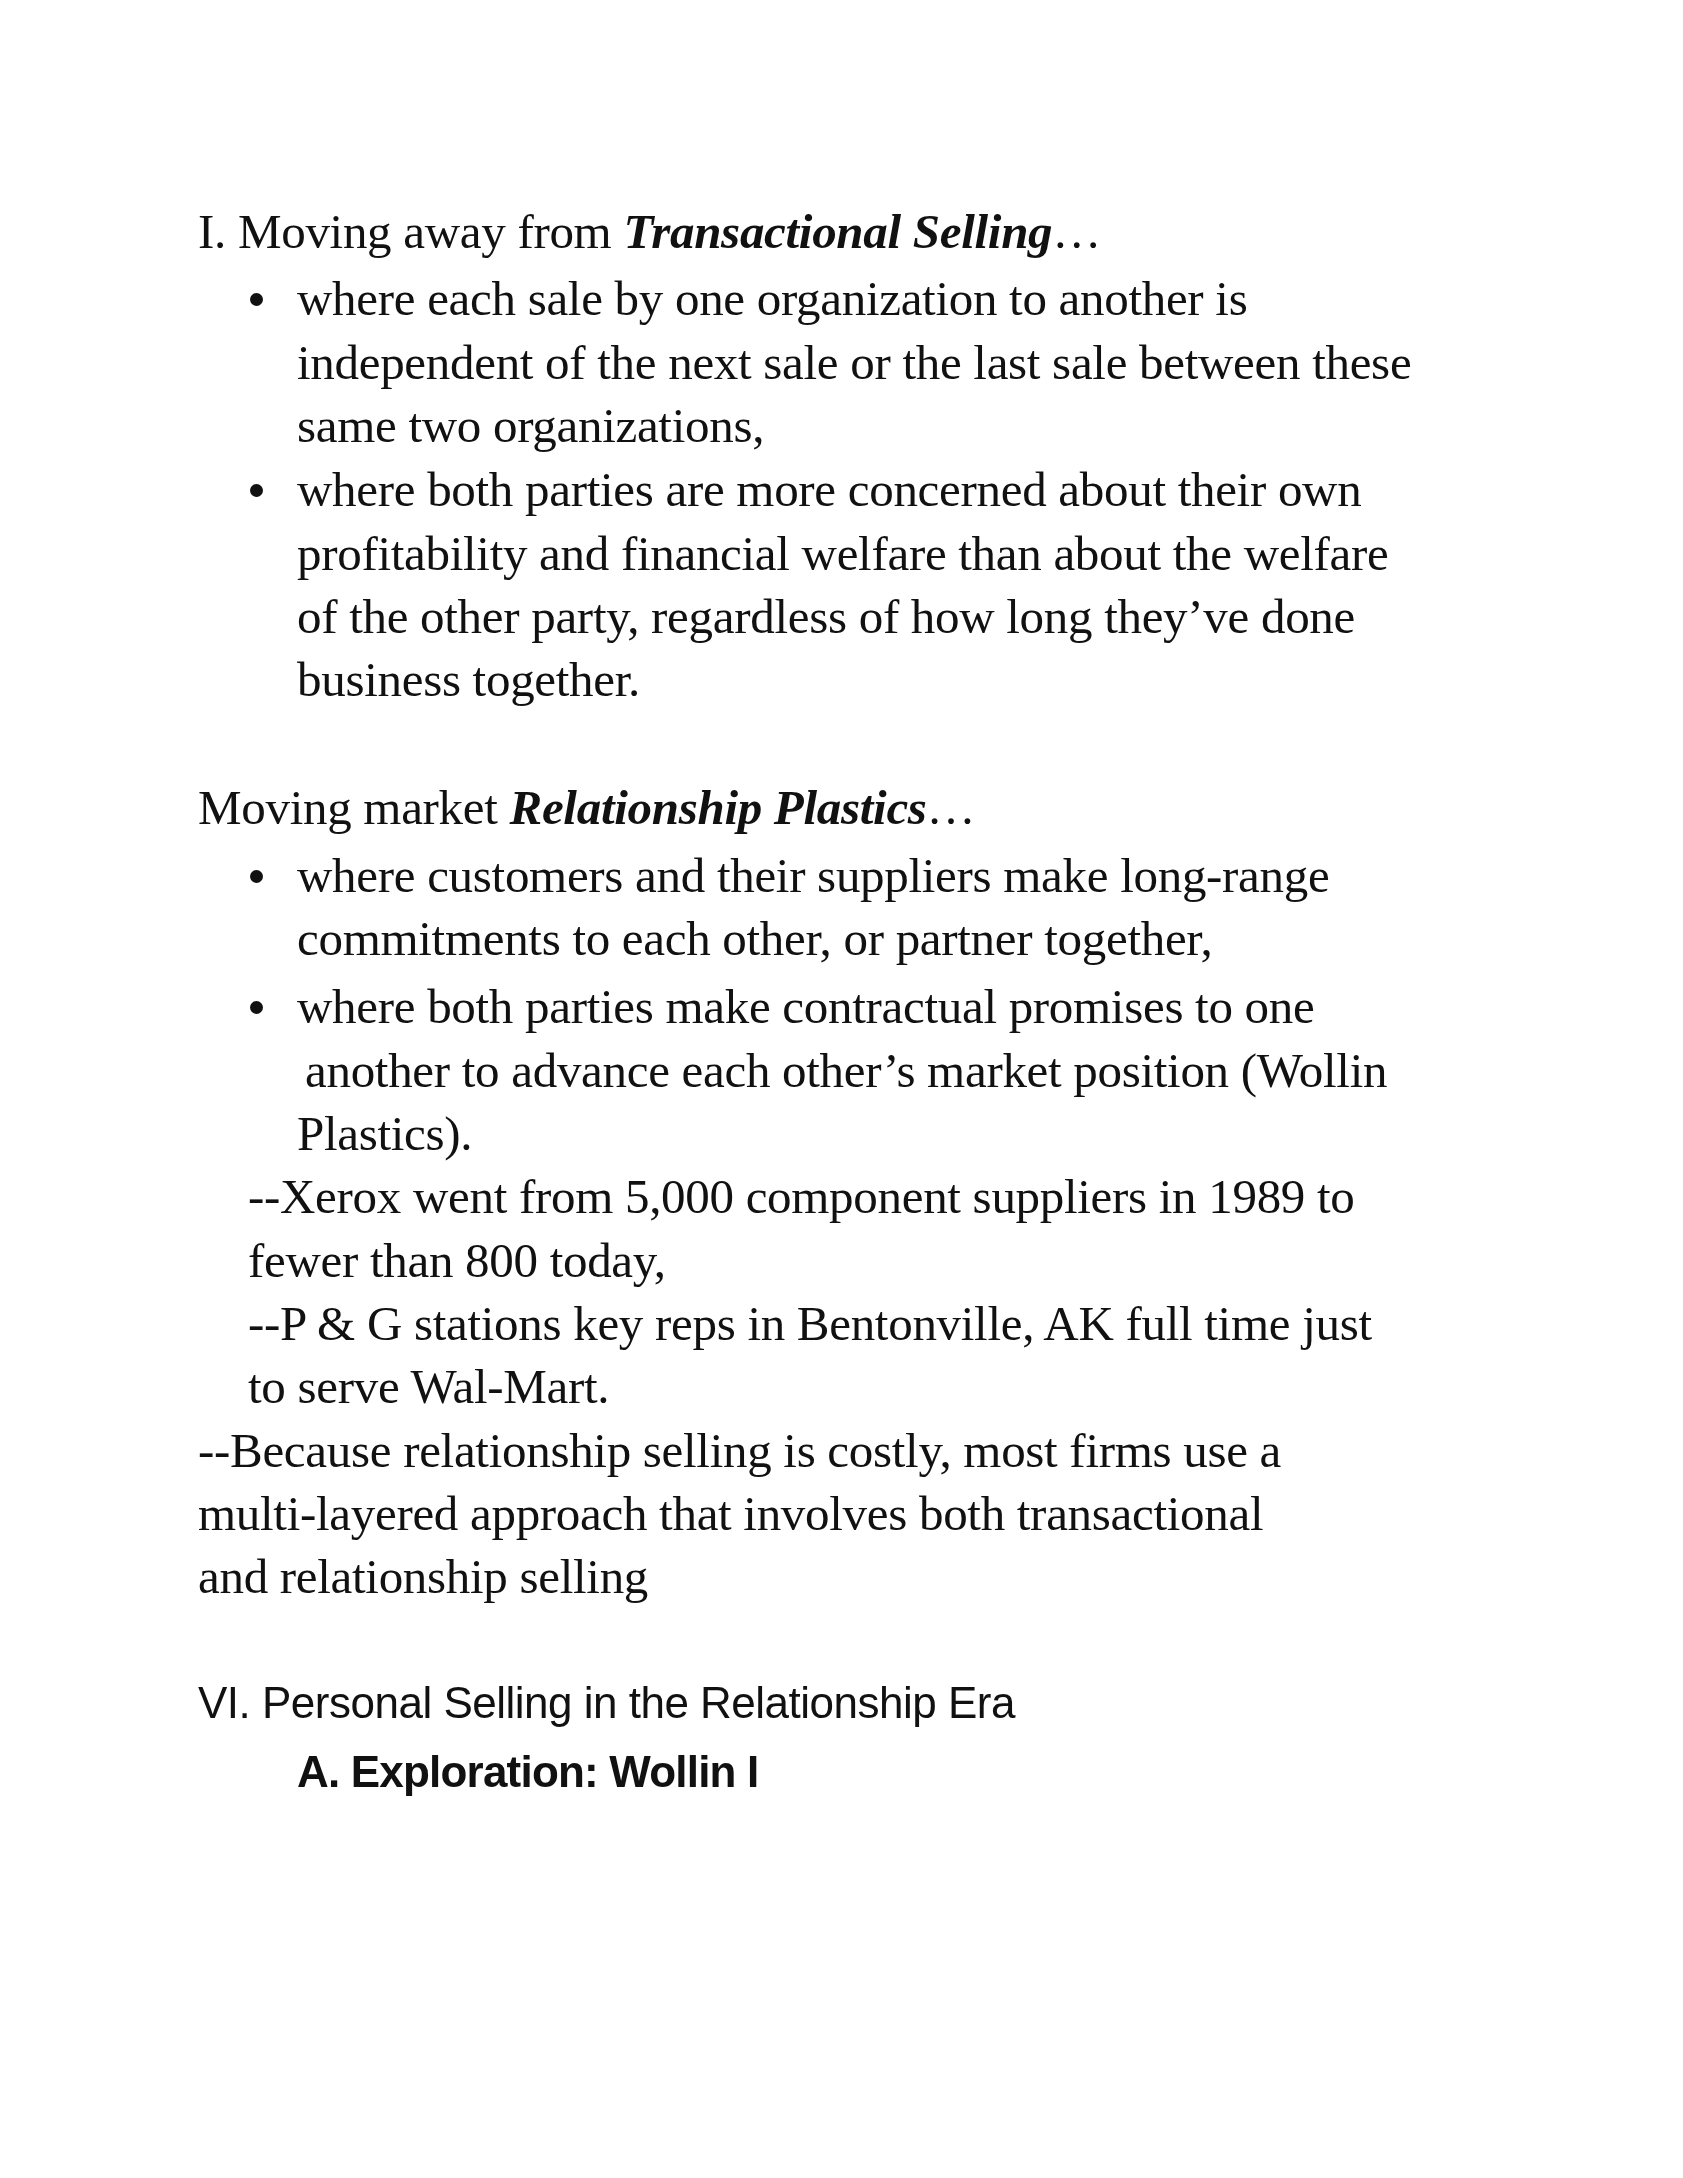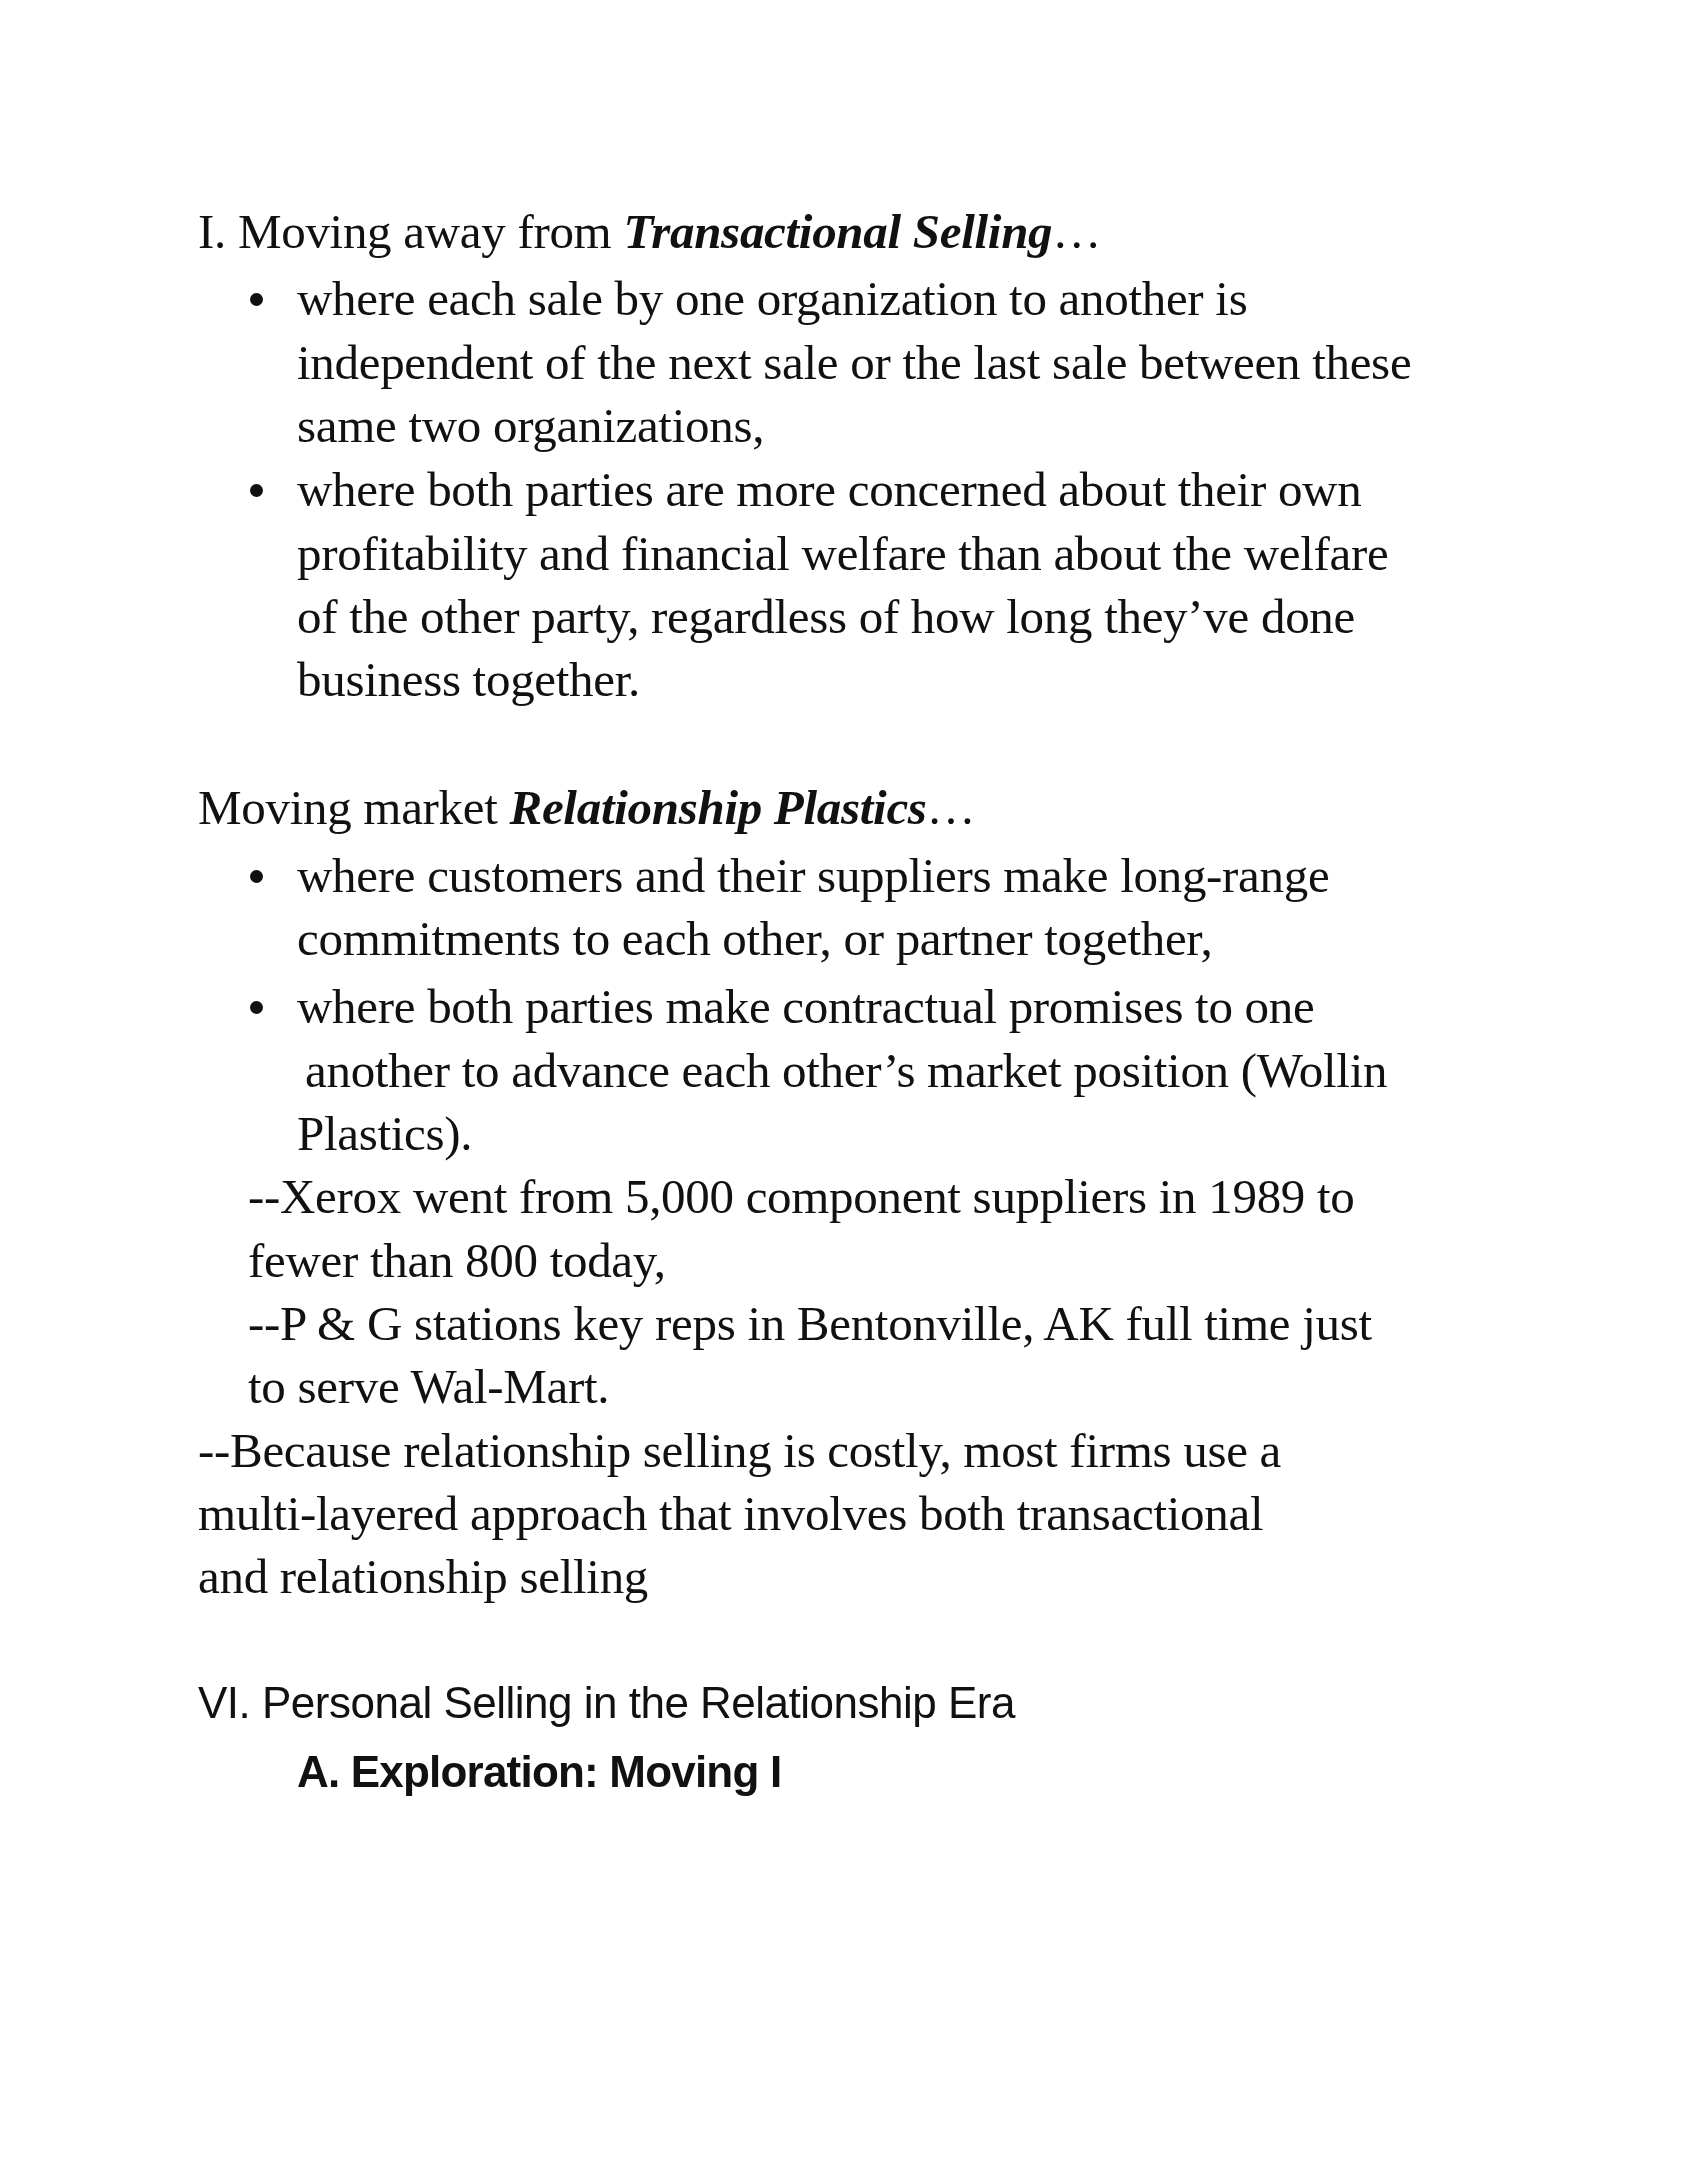--- a/index.html
+++ b/index.html
@@ -49,16 +49,16 @@
   <div class="line serif" style="left:248px; top:1165px;">--Xerox went from 5,000 component suppliers in 1989 to</div>
   <div class="line serif" style="left:248px; top:1229px;">fewer than 800 today,</div>
   <div class="line serif" style="left:248px; top:1355px;">to serve Wal-Mart.</div>
   <div class="line serif" style="left:248px; top:1292px;">--P &amp; G stations key reps in Bentonville, AK full time just</div>
 
   <div class="line serif" style="left:198px; top:1419px;">--Because relationship selling is costly, most firms use a</div>
   <div class="line serif" style="left:198px; top:1545px;">and relationship selling</div>
   <div class="line serif" style="left:198px; top:1482px;">multi-layered approach that involves both transactional</div>
 
   <div class="line sans h2" style="left:198px; top:1673px;">VI. Personal Selling in the Relationship Era</div>
-  <div class="line sans h3" style="left:297px; top:1742px;">A. Exploration: Moving I</div>
+  <div class="line sans h3" style="left:297px; top:1742px;">A. Exploration: Wollin I</div>
 
 </div>
 
 
 </body></html>

